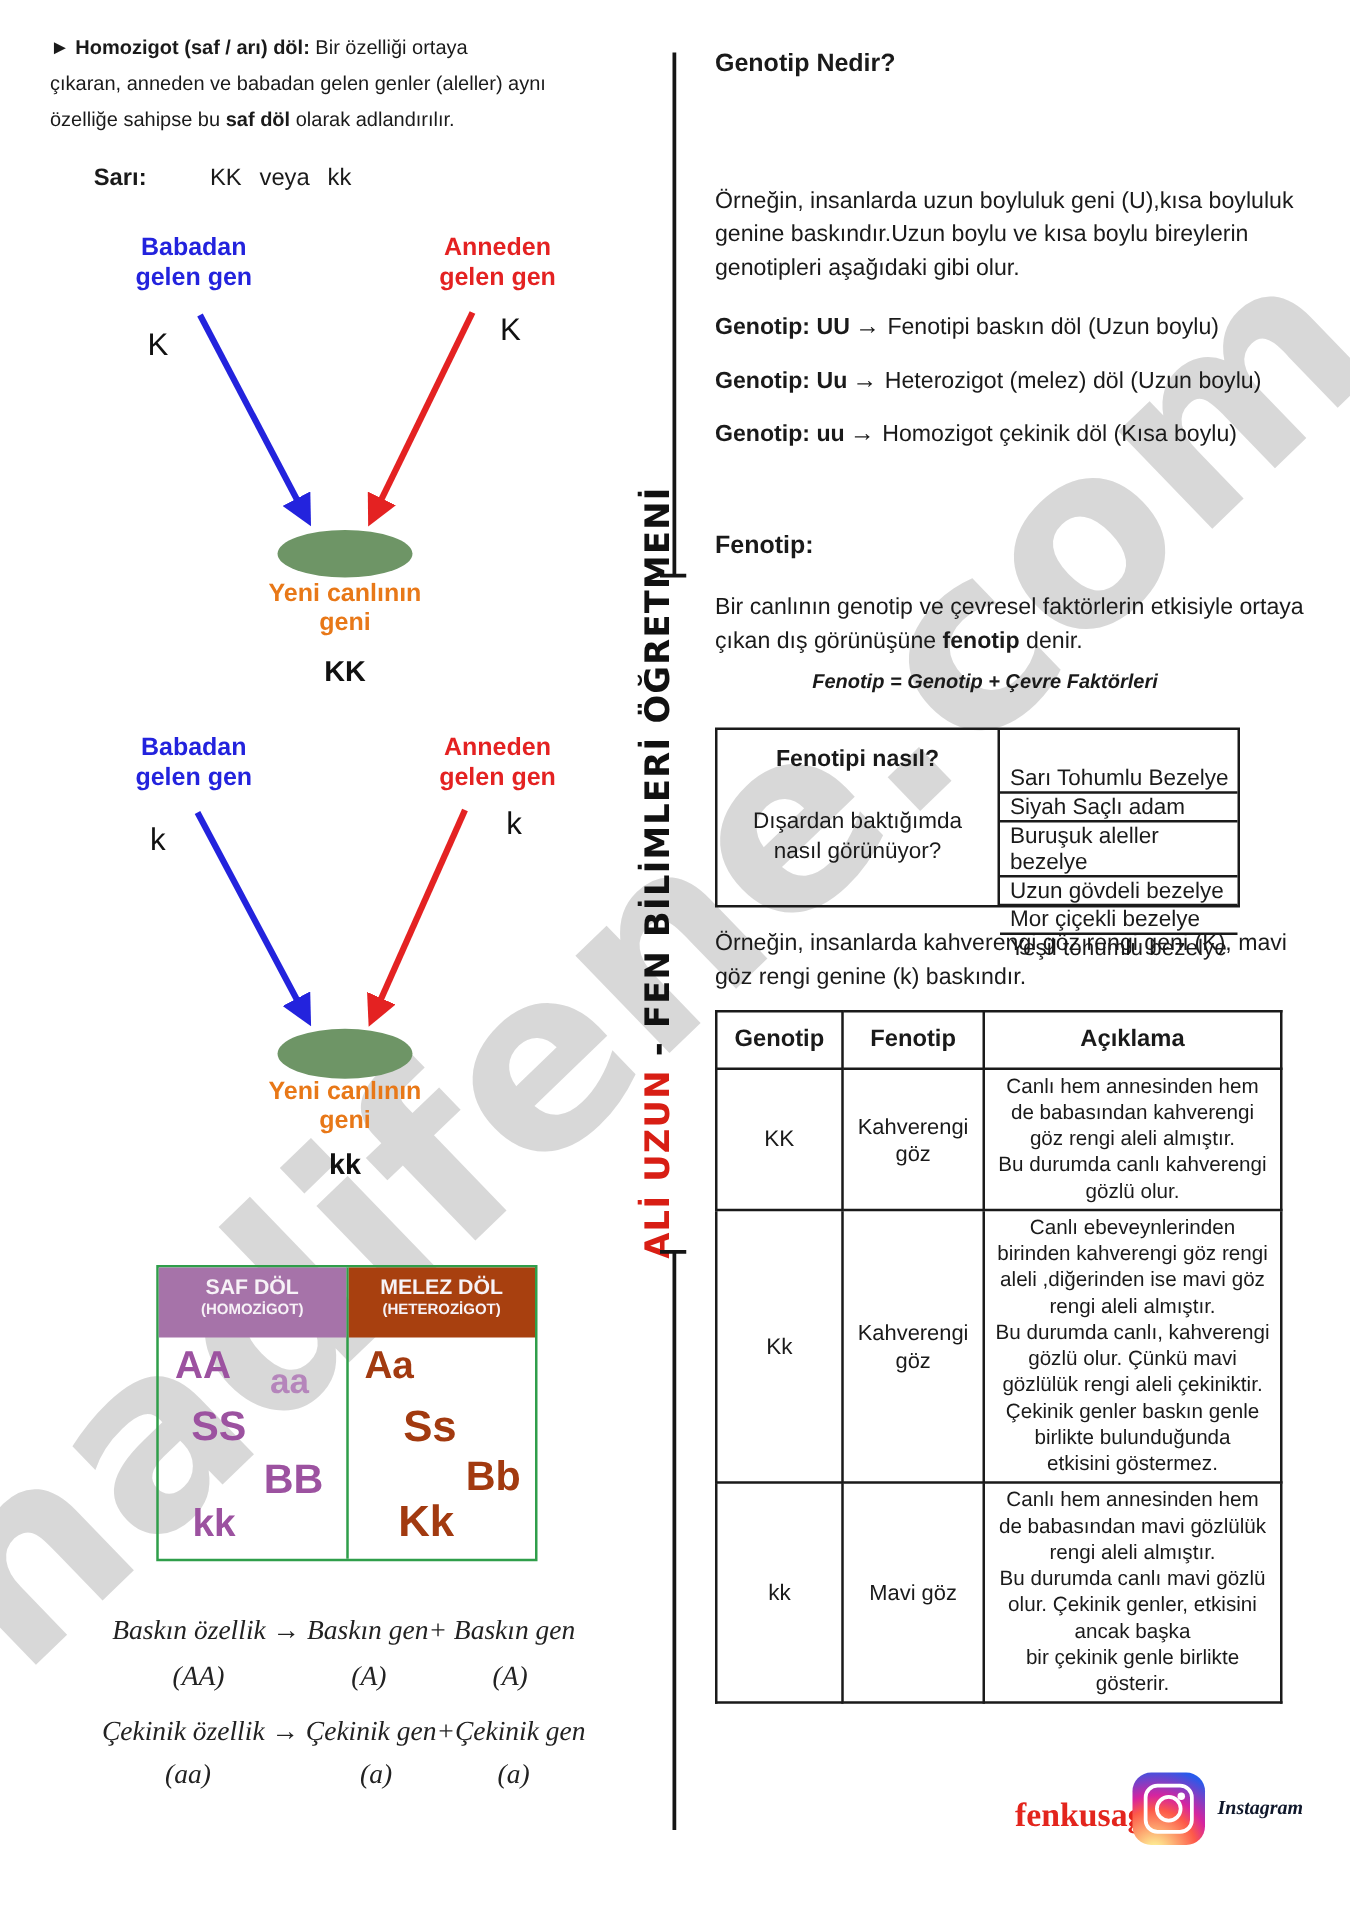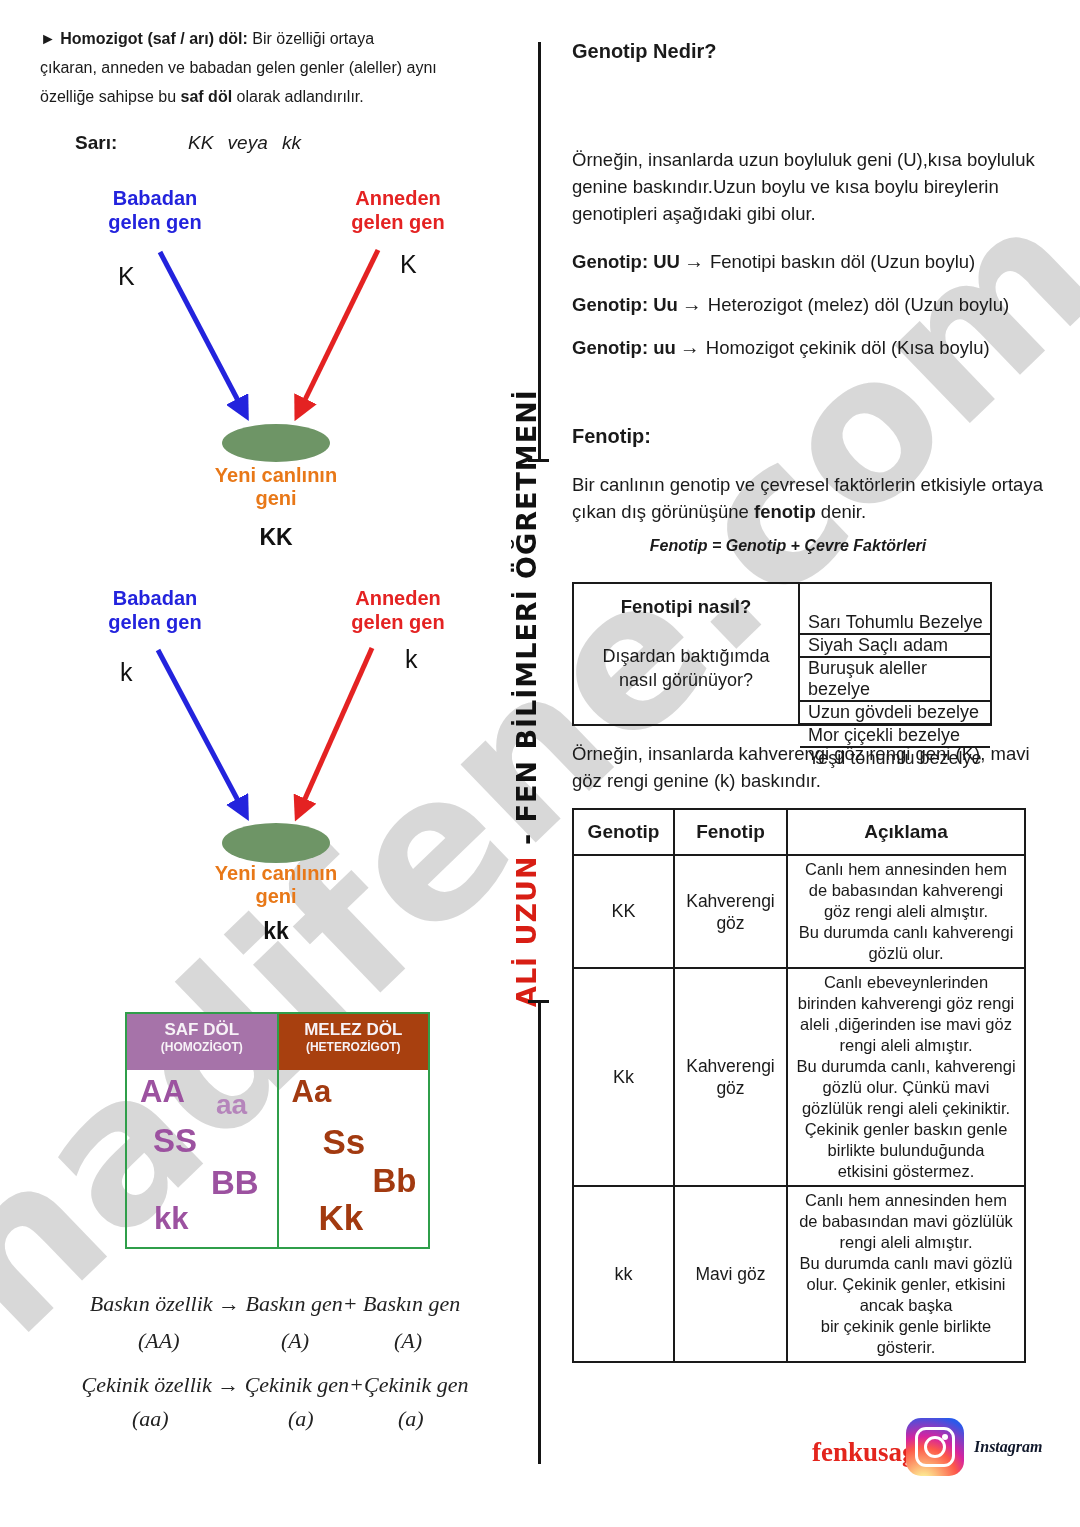--- a/index.html
+++ b/index.html
@@ -15,21 +15,21 @@
   .divline{position:absolute;left:538px;width:3px;background:#151515;}
   .divtick{position:absolute;left:528px;width:21px;height:3px;background:#151515;}
   .divider-text{position:absolute;left:260px;top:712px;width:546px;height:44px;
     transform:rotate(-90deg);transform-origin:center;text-align:center;white-space:nowrap;
     font-family:"DejaVu Sans",sans-serif;font-weight:bold;font-size:27px;letter-spacing:1px;color:#111;}
   .divider-text .author{color:#d81e14;}
   
   .intro{left:40px;top:24px;width:486px;font-size:16px;line-height:29px;white-space:pre-line;}
   b,.b{font-weight:bold;}
   .ornek-label{left:75px;top:132px;font-size:19px;font-weight:bold;}
-  .ornek-value{left:188px;top:132px;font-size:19px;word-spacing:9px;font-style:italic;}
+  .ornek-value{left:168px;top:132px;font-size:19px;word-spacing:9px;}
   .glabel{width:160px;text-align:center;font-weight:bold;font-size:20px;line-height:24px;white-space:pre-line;}
   .father{color:#2323dd;}
   .mother{color:#e42222;}
   .allele{font-size:25px;color:#111;}
   .result-label{width:200px;text-align:center;color:#e87818;font-weight:bold;font-size:20px;
     line-height:23px;white-space:pre-line;}
   .result-geno{width:200px;text-align:center;font-weight:bold;font-size:23px;color:#111;}
   
   .breed{left:125px;top:1012px;width:301px;height:233px;border:2px solid #2f9e4a;display:flex;}
   .breed .col{width:50%;display:flex;flex-direction:column;}

